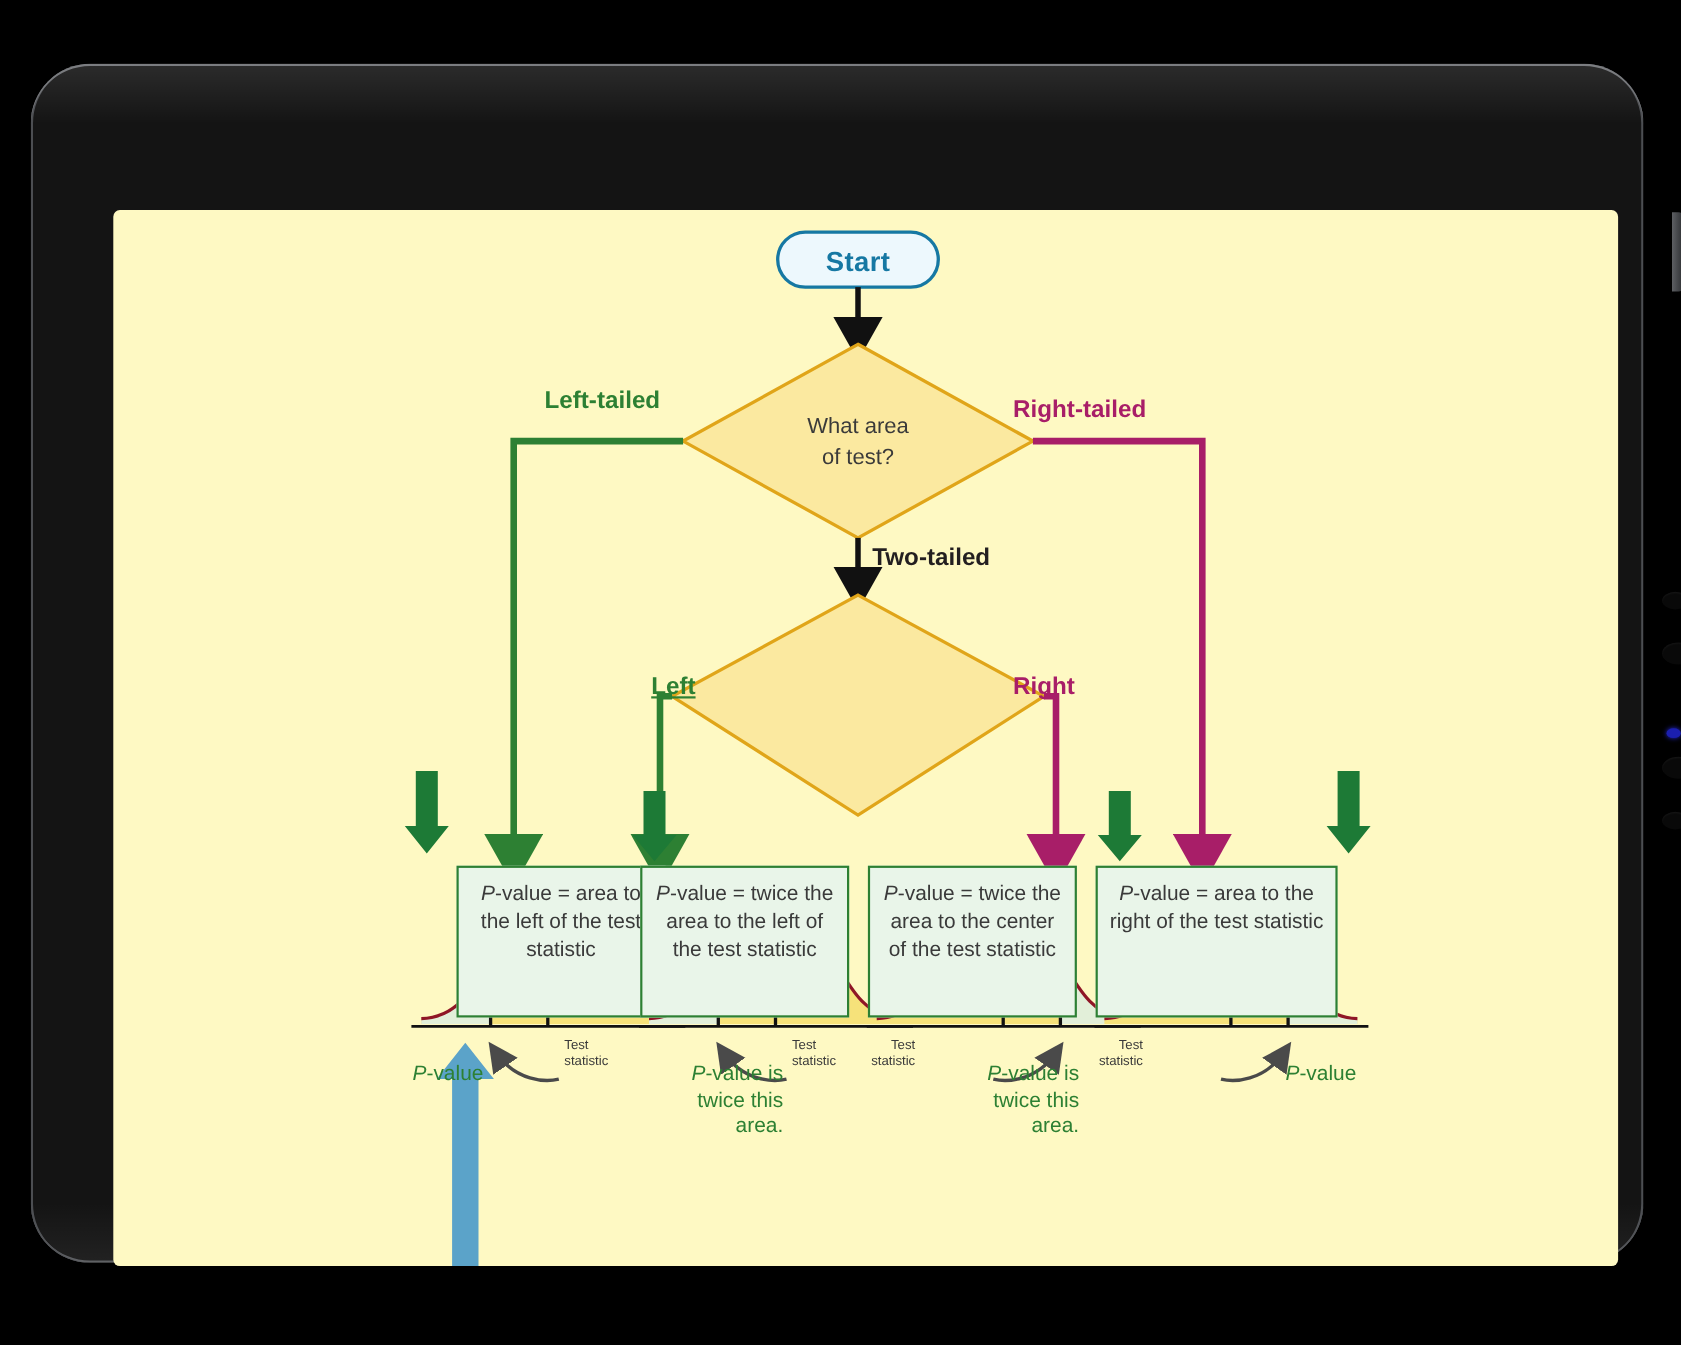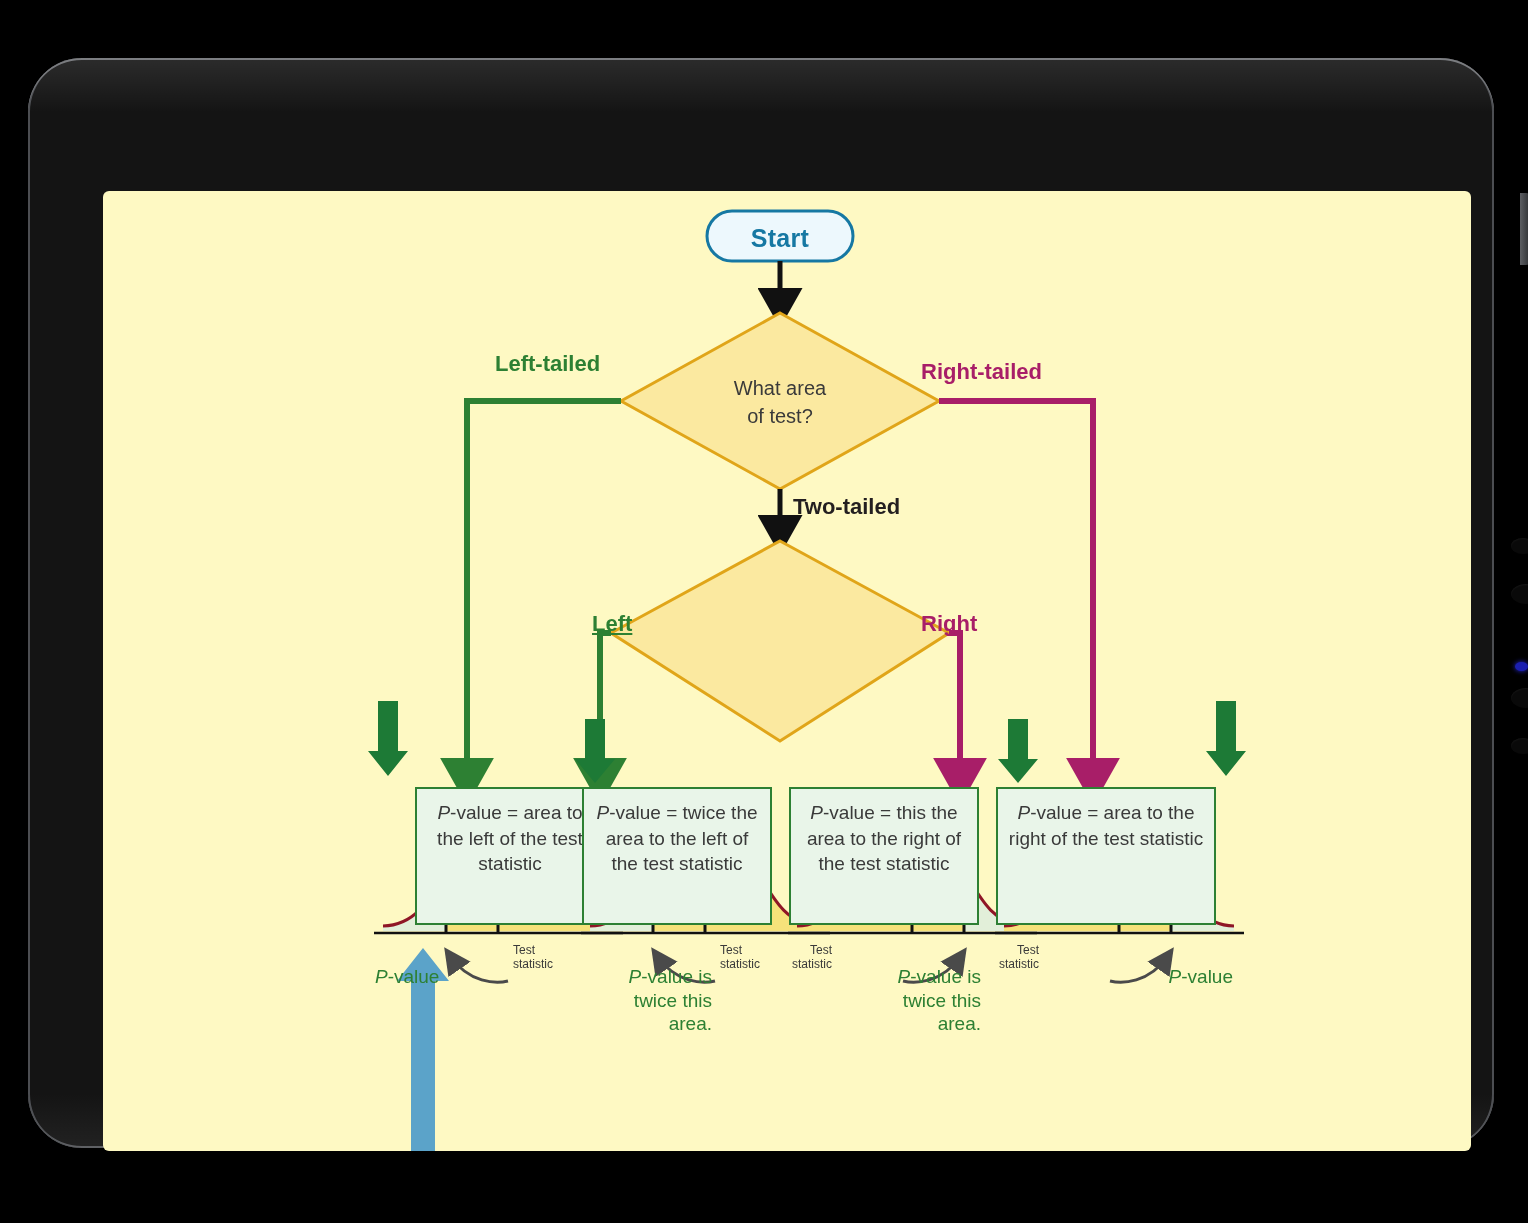--- a/index.html
+++ b/index.html
@@ -189,21 +189,21 @@
       <div class="lbl green" style="left:489px;top:420px;text-decoration:underline;">Left</div>
       <div class="lbl magenta" style="left:818px;top:420px;">Right</div>
 
       <div class="resultbox" style="left:272px;top:596px;width:190px;height:138px;margin-left:40px;">
         <span><i>P</i><span>-value = area to the left of the test statistic</span></span>
       </div>
       <div class="resultbox" style="left:479px;top:596px;width:190px;height:138px;">
         <span><i>P</i><span>-value = twice the area to the left of the test statistic</span></span>
       </div>
       <div class="resultbox" style="left:686px;top:596px;width:190px;height:138px;">
-        <span><i>P</i><span>-value = this the area to the right of the test statistic</span></span>
+        <span><i>P</i><span>-value = twice the area to the center of the test statistic</span></span>
       </div>
       <div class="resultbox" style="left:893px;top:596px;width:220px;height:138px;">
         <span><i>P</i><span>-value = area to the right of the test statistic</span></span>
       </div>
 
       <div class="curve-cap" style="left:272px;top:750px;width:170px;">
         <i>P</i><span>-value</span>
       </div>
       <div class="curve-cap" style="left:479px;top:750px;width:130px;text-align:right;">
         <i>P</i><span>-value is

